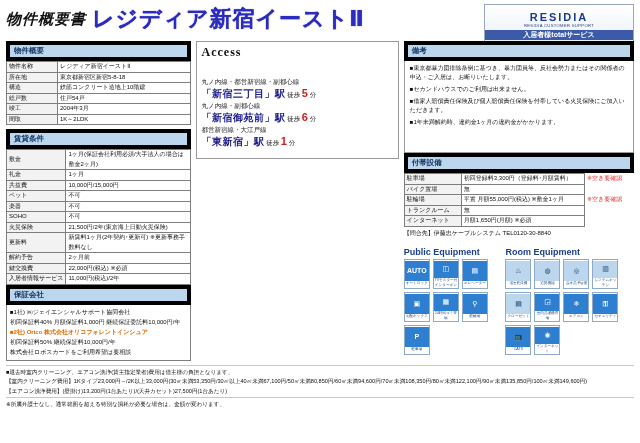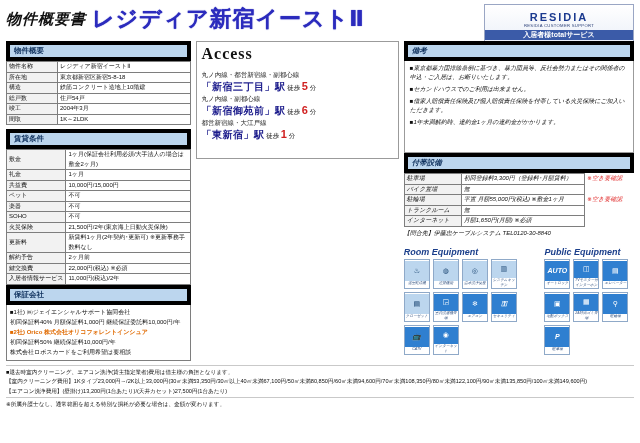--- a/index.html
+++ b/index.html
@@ -40,31 +40,31 @@
   .bar{
     background:#bcd6ee;border:4px solid #000000;
     font-size:7.5px;font-weight:bold;color:#10325e;
     padding:1px 4px;box-sizing:border-box;
   }
 
   
   .cols{display:flex;gap:5px;margin-top:3px;}
   .colL{width:186px;}
   .colM{width:205px;}
-  .colR{width:232px;font-style:italic;}
+  .colR{width:232px;}
 
   
   table{border-collapse:collapse;width:100%;}
   td{border:1px solid #7e7e7e;padding:0px 2px;font-size:6px;line-height:9.5px;vertical-align:middle;}
   td.lbl{background:#f2f2f2;width:46px;white-space:nowrap;}
   .tbl-outline{border:1px solid #7e7e7e;border-top:none;}
 
   
   .access-box{border:1px solid #9b9b9b;padding:3px 5px;box-sizing:border-box;height:118px;}
-  .access-ttl{font-family:"Liberation Serif","DejaVu Serif",serif;font-size:16px;font-weight:bold;letter-spacing:1px;margin-bottom:8px;}
+  .access-ttl{font-family:"Liberation Serif","DejaVu Serif",serif;font-size:12px;font-weight:bold;letter-spacing:1px;margin-bottom:18px;}
   .ac-line{margin:1px 0 0 0;}
   .ac-sub{font-size:6.5px;color:#222;}
   .ac-main{font-size:10px;font-weight:bold;color:#1c1c8c;letter-spacing:0.5px;}
   .ac-walk{font-size:6.5px;color:#111;}
   .ac-min{font-size:11px;font-weight:bold;color:#d02020;}
 
   
   .remarks{border:1px solid #9b9b9b;border-top:none;padding:3px 5px;box-sizing:border-box;height:92px;}
   .remarks p{margin:0 0 3px 0;font-size:6px;line-height:9px;}
 
@@ -270,20 +270,54 @@
           <td class="lbl">インターネット</td>
           <td>月額1,650円(月額) ※必須</td>
           <td style="border:none" class="note-red"></td>
         </tr>
       </tbody>
         </table>
       <div style="font-size:6px;margin-top:2px;">【問合先】伊藤忠ケーブルシステム TEL0120-30-8840</div>
 
       <div style="display:flex;gap:12px;margin-top:6px;">
         <div>
+          <div class="eqhead">Public Equipment</div>
+          <div class="icons">
+            <div class="icon">
+                <div class="glyph">AUTO</div>
+                <div class="cap">オートロック</div>
+              </div>
+            <div class="icon">
+                <div class="glyph">◫</div>
+                <div class="cap">TVモニター付インターホン</div>
+              </div>
+            <div class="icon">
+                <div class="glyph">▤</div>
+                <div class="cap">エレベーター</div>
+              </div>
+            <div class="icon">
+                <div class="glyph">▣</div>
+                <div class="cap">宅配ボックス</div>
+              </div>
+            <div class="icon">
+                <div class="glyph">▦</div>
+                <div class="cap">24時間ゴミ置場</div>
+              </div>
+            <div class="icon">
+                <div class="glyph">⚲</div>
+                <div class="cap">駐輪場</div>
+              </div>
+            <div class="icon">
+                <div class="glyph">P</div>
+                <div class="cap">駐車場</div>
+              </div>
+          </div>
+        </div>
+
+        <div>
           <div class="eqhead">Room Equipment</div>
           <div class="icons">
             <div class="icon pale">
                 <div class="glyph">♨</div>
                 <div class="cap">浴室乾燥機</div>
               </div>
             <div class="icon pale">
                 <div class="glyph">◍</div>
                 <div class="cap">追焚機能</div>
               </div>
@@ -311,54 +345,20 @@
                 <div class="glyph">⚿</div>
                 <div class="cap">セキュリティ</div>
               </div>
             <div class="icon">
                 <div class="glyph">📺</div>
                 <div class="cap">CATV</div>
               </div>
             <div class="icon">
                 <div class="glyph">◉</div>
                 <div class="cap">インターネット</div>
-              </div>
-          </div>
-        </div>
-
-        <div>
-          <div class="eqhead">Public Equipment</div>
-          <div class="icons">
-            <div class="icon">
-                <div class="glyph">AUTO</div>
-                <div class="cap">オートロック</div>
-              </div>
-            <div class="icon">
-                <div class="glyph">◫</div>
-                <div class="cap">TVモニター付インターホン</div>
-              </div>
-            <div class="icon">
-                <div class="glyph">▤</div>
-                <div class="cap">エレベーター</div>
-              </div>
-            <div class="icon">
-                <div class="glyph">▣</div>
-                <div class="cap">宅配ボックス</div>
-              </div>
-            <div class="icon">
-                <div class="glyph">▦</div>
-                <div class="cap">24時間ゴミ置場</div>
-              </div>
-            <div class="icon">
-                <div class="glyph">⚲</div>
-                <div class="cap">駐輪場</div>
-              </div>
-            <div class="icon">
-                <div class="glyph">P</div>
-                <div class="cap">駐車場</div>
               </div>
           </div>
         </div>
       </div>
     </div>
   </div>
 
   <div class="footer">
     <p>■退去時室内クリーニング、エアコン洗浄(貸主指定業者)費用は借主様の負担となります。</p>
     <p>【室内クリーニング費用】1Kタイプ23,000円～/2K以上33,000円(30㎡未満53,350円/30㎡以上40㎡未満67,100円/50㎡未満80,850円/60㎡未満94,600円/70㎡未満108,350円/80㎡未満122,100円/90㎡未満135,850円/100㎡未満149,600円)</p>

